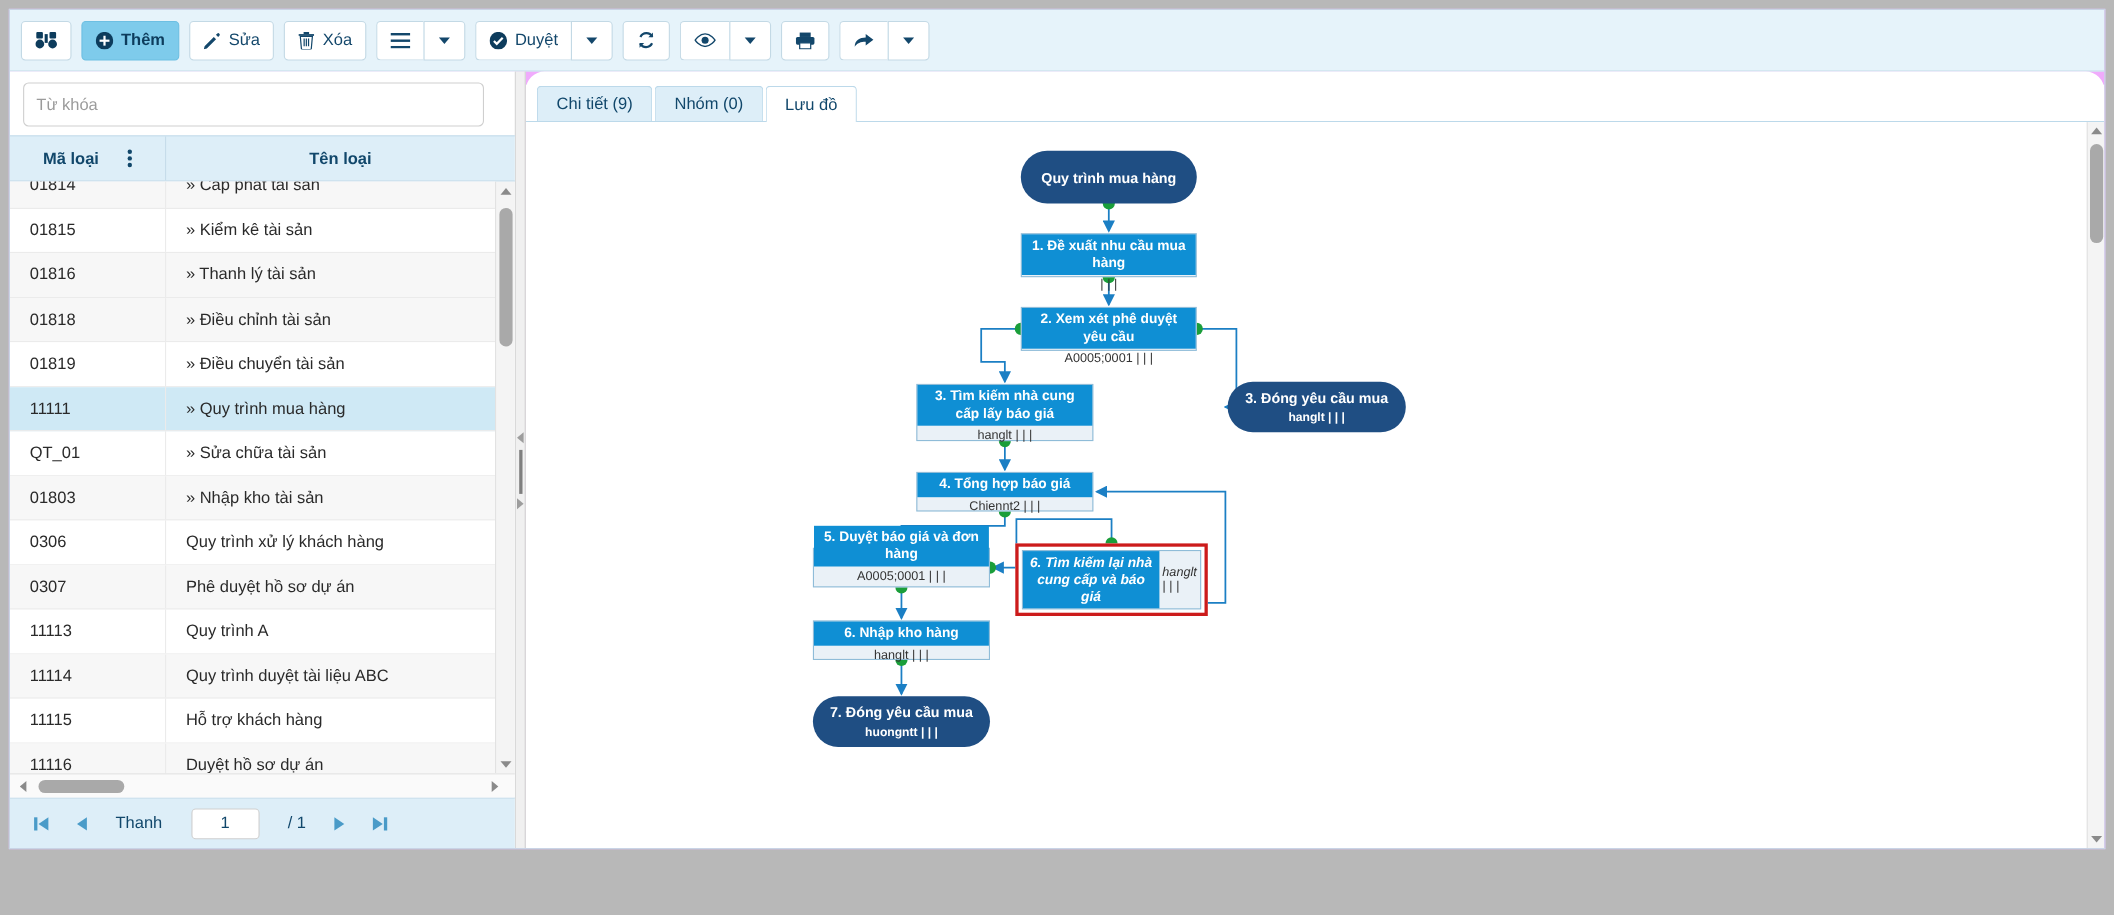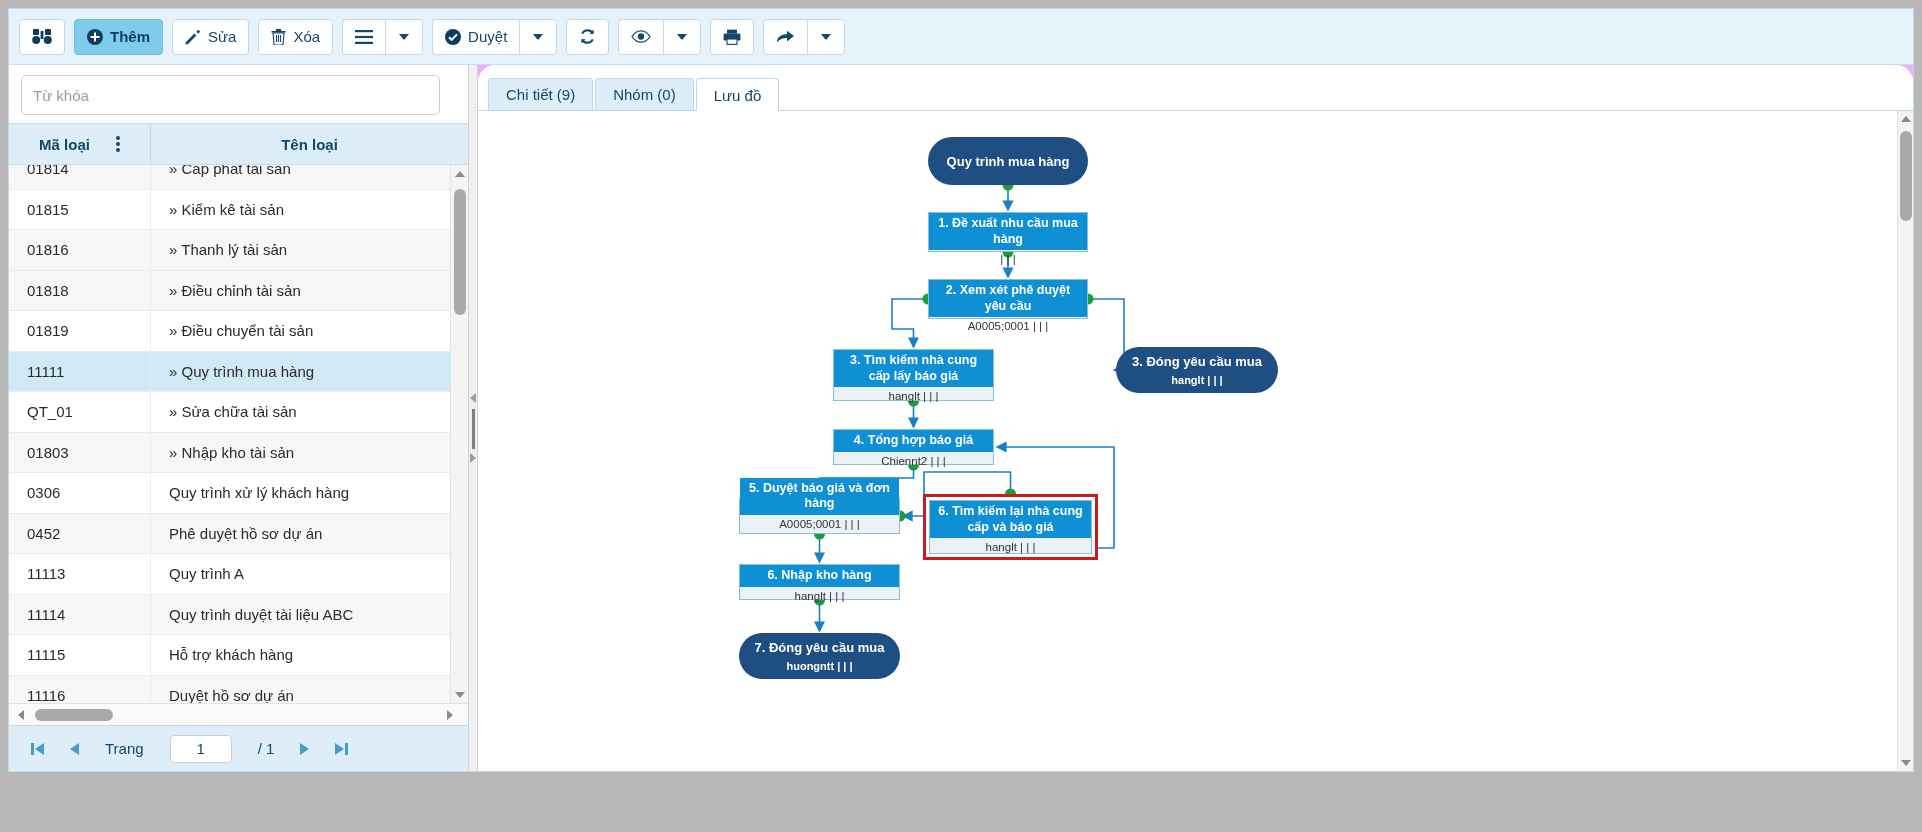--- a/index.html
+++ b/index.html
@@ -292,21 +292,21 @@
     flex: 1;
     display: flex; align-items: center; justify-content: center;
     font-size: 11.5px; color: #333;
     padding: 3px;
   }
   .task.highlight { border: 3px solid #cc1b1b; padding: 3px; background: #ffffff; }
   .task.highlight .inner {
     border: 1px solid #8fbcd8;
     background: #eaf1f7;
     width: 100%; height: 100%;
-    display: flex; flex-direction: column;
+    display: flex; flex-direction: row; font-style: italic;
   }
 </style>
 </head>
 <body>
 
 <div id="app">
 
   <div class="toolbar">
 
     <div class="tbtn">
@@ -480,21 +480,21 @@
             </div>
             <div class="row alt">
               <div class="c-code">01803</div>
               <div class="c-name">» Nhập kho tài sản</div>
             </div>
             <div class="row">
               <div class="c-code">0306</div>
               <div class="c-name">Quy trình xử lý khách hàng</div>
             </div>
             <div class="row alt">
-              <div class="c-code">0452</div>
+              <div class="c-code">0307</div>
               <div class="c-name">Phê duyệt hồ sơ dự án</div>
             </div>
             <div class="row">
               <div class="c-code">11113</div>
               <div class="c-name">Quy trình A</div>
             </div>
             <div class="row alt">
               <div class="c-code">11114</div>
               <div class="c-name">Quy trình duyệt tài liệu ABC</div>
             </div>
@@ -529,21 +529,21 @@
       </div>
 
       <div class="pager">
         <div class="pbtn pfirst">
           <span class="bar"></span>
             <span class="tri-pl"></span>
         </div>
         <div class="pbtn">
             <span class="tri-pl"></span>
           </div>
-        <span>Trang</span>
+        <span>Thanh</span>
         <input type="text" value="1" style="">
         <span class="ptot">/ 1</span>
         <div class="pbtn">
             <span class="tri-pr"></span>
           </div>
         <div class="pbtn plast">
           <span class="tri-pr"></span>
             <span class="bar"></span>
         </div>
       </div>

